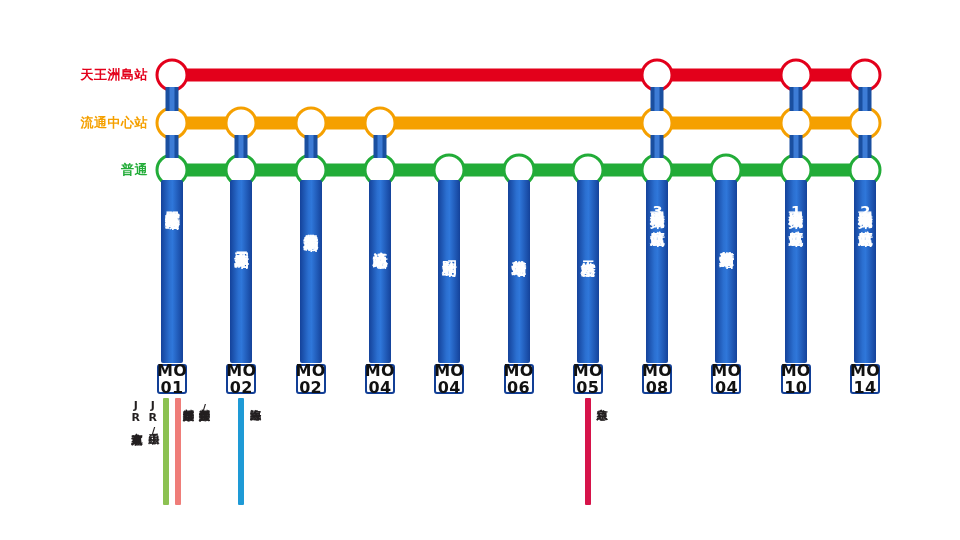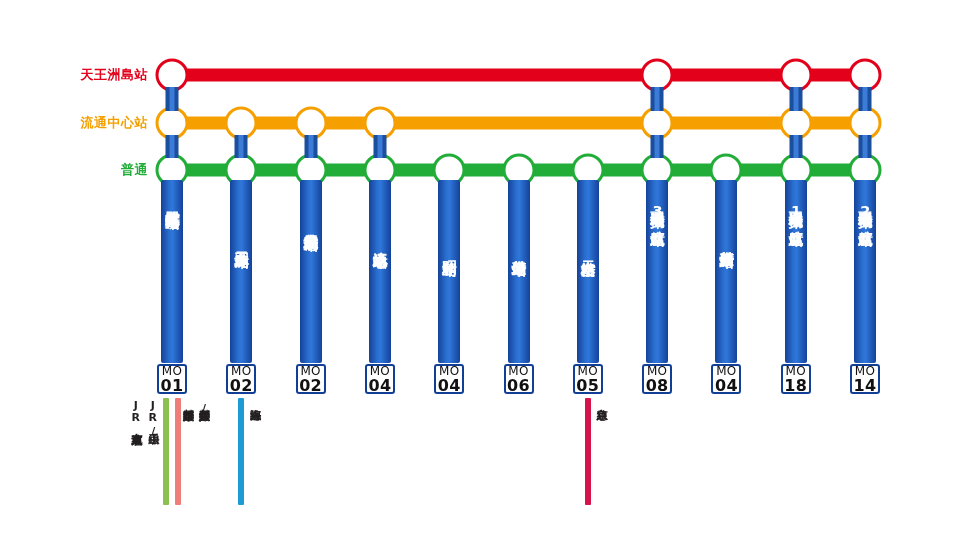--- a/index.html
+++ b/index.html
@@ -48,21 +48,21 @@
     color:#ffffff;font-size:14.5px;font-weight:700;line-height:1.02;
     letter-spacing:.5px;white-space:nowrap;
   }
   .stn-code{
     position:absolute;left:50%;transform:translateX(-50%);
     width:30px;height:30px;background:#ffffff;
     border:2.5px solid #123f96;border-radius:3px;box-sizing:border-box;
     display:flex;flex-direction:column;align-items:center;justify-content:center;
     line-height:1;
   }
-  .stn-code .mo{font-size:12px;font-weight:400;color:#111;letter-spacing:.3px;}
+  .stn-code .mo{font-size:16px;font-weight:700;color:#111;letter-spacing:.3px;}
   .stn-code .num{font-size:16px;font-weight:700;color:#111;letter-spacing:.3px;margin-top:1px;}
 
   
   .xfer-bar{position:absolute;width:6px;transform:translateX(-50%);border-radius:1px;}
   .xfer-text{
     position:absolute;writing-mode:vertical-rl;text-orientation:upright;
     font-size:11px;font-weight:700;color:#231f20;line-height:1.05;
     letter-spacing:.3px;white-space:nowrap;
   }
   .jr-stack{
@@ -185,21 +185,21 @@
       <div class="stn-code" style="top: 364px;">
         <span class="mo">MO</span>
         <span class="num">04</span>
       </div>
     </div>
     <div class="stn" style="left: 795.7px; top: 0px; width: 0px; height: 540px;">
       <div class="stn-bar" style="top: 180px; height: 183px;"></div>
       <div class="stn-name" style="top: 200px;">羽田機場第1航廈站</div>
       <div class="stn-code" style="top: 364px;">
         <span class="mo">MO</span>
-        <span class="num">18</span>
+        <span class="num">10</span>
       </div>
     </div>
     <div class="stn" style="left: 865px; top: 0px; width: 0px; height: 540px;">
       <div class="stn-bar" style="top: 180px; height: 183px;"></div>
       <div class="stn-name" style="top: 200px;">羽田機場第2航廈站</div>
       <div class="stn-code" style="top: 364px;">
         <span class="mo">MO</span>
         <span class="num">14</span>
       </div>
     </div>

